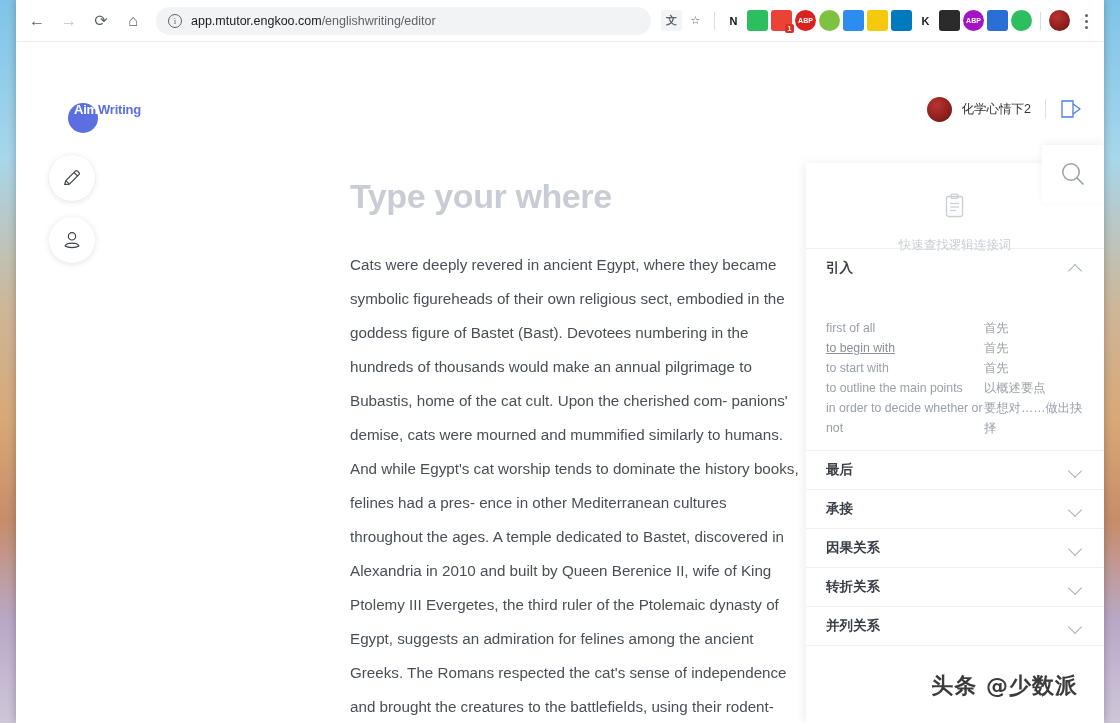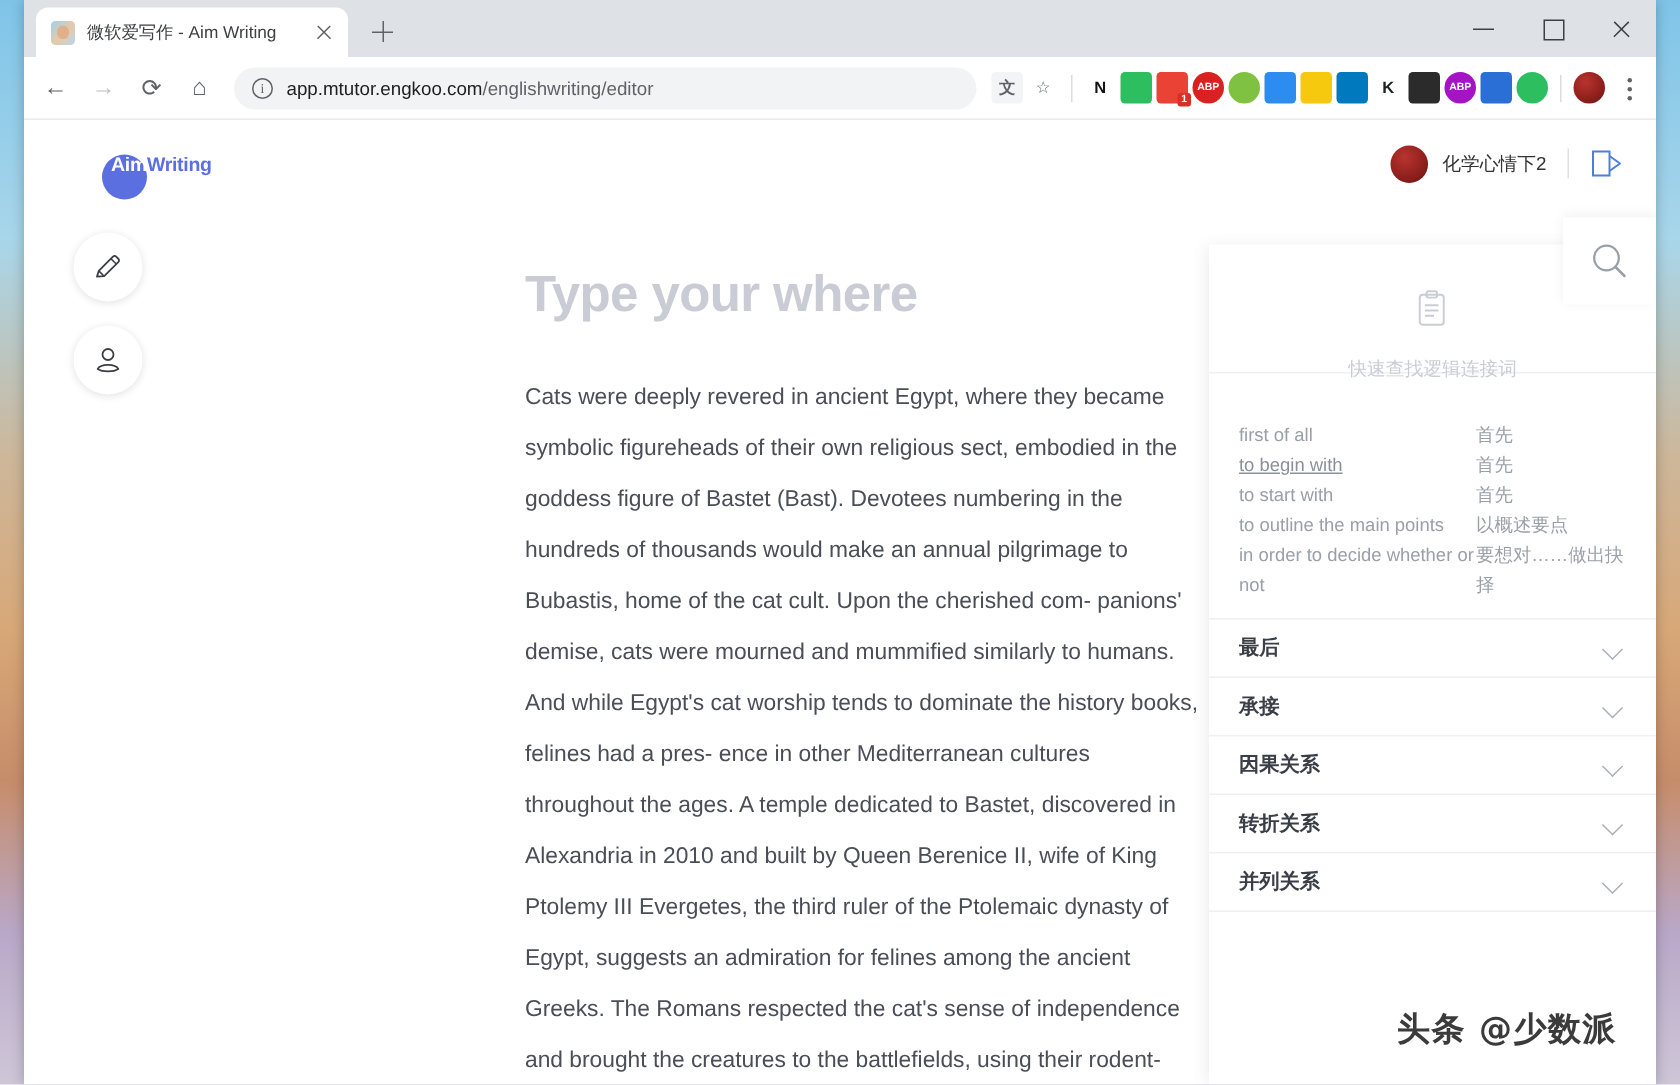--- a/index.html
+++ b/index.html
@@ -260,34 +260,20 @@
     font-family: "DejaVu Sans", sans-serif;
     letter-spacing: 1px;
     opacity: .92;
   }
 </style>
 </head>
 <body>
 
 <div id="browser-window">
 
-  <div id="tabstrip">
-    <div class="tab">
-      <div class="tab-favicon"></div>
-      <div class="tab-title">微软爱写作 - Aim Writing</div>
-      <div class="tab-close"></div>
-    </div>
-    <div class="new-tab"></div>
-
-    <div id="window-controls">
-      <div class="wc wc-min"></div>
-      <div class="wc wc-max"></div>
-      <div class="wc wc-close"></div>
-    </div>
-  </div>
 
   <div id="toolbar">
     <div class="nav-btn">←</div>
     <div class="nav-btn disabled">→</div>
     <div class="nav-btn">⟳</div>
     <div class="nav-btn">⌂</div>
 
     <div id="omnibox">
       <div class="info-icon">i</div>
       <div id="url-text">
@@ -385,20 +371,24 @@
             <line x1="6" y1="10.5" x2="15" y2="10.5" stroke="#c9cdd4" stroke-width="1.2"></line>
             <line x1="6" y1="14" x2="15" y2="14" stroke="#c9cdd4" stroke-width="1.2"></line>
             <line x1="6" y1="17.5" x2="12" y2="17.5" stroke="#c9cdd4" stroke-width="1.2"></line>
           </svg>
         </span>
         <span id="panel-search-placeholder">快速查找逻辑连接词</span>
       </div>
 
       <div id="sections-holder">
           <div class="section">
+            <div class="section-head">
+              <div class="section-title">引入</div>
+              <div class="chev up"></div>
+            </div>
             <div class="section-body">
               <div class="phrase-row">
                 <div class="phrase-en">first of all</div>
                 <div class="phrase-zh">首先</div>
               </div>
               <div class="phrase-row">
                 <div class="phrase-en hover">to begin with</div>
                 <div class="phrase-zh">首先</div>
               </div>
               <div class="phrase-row">

